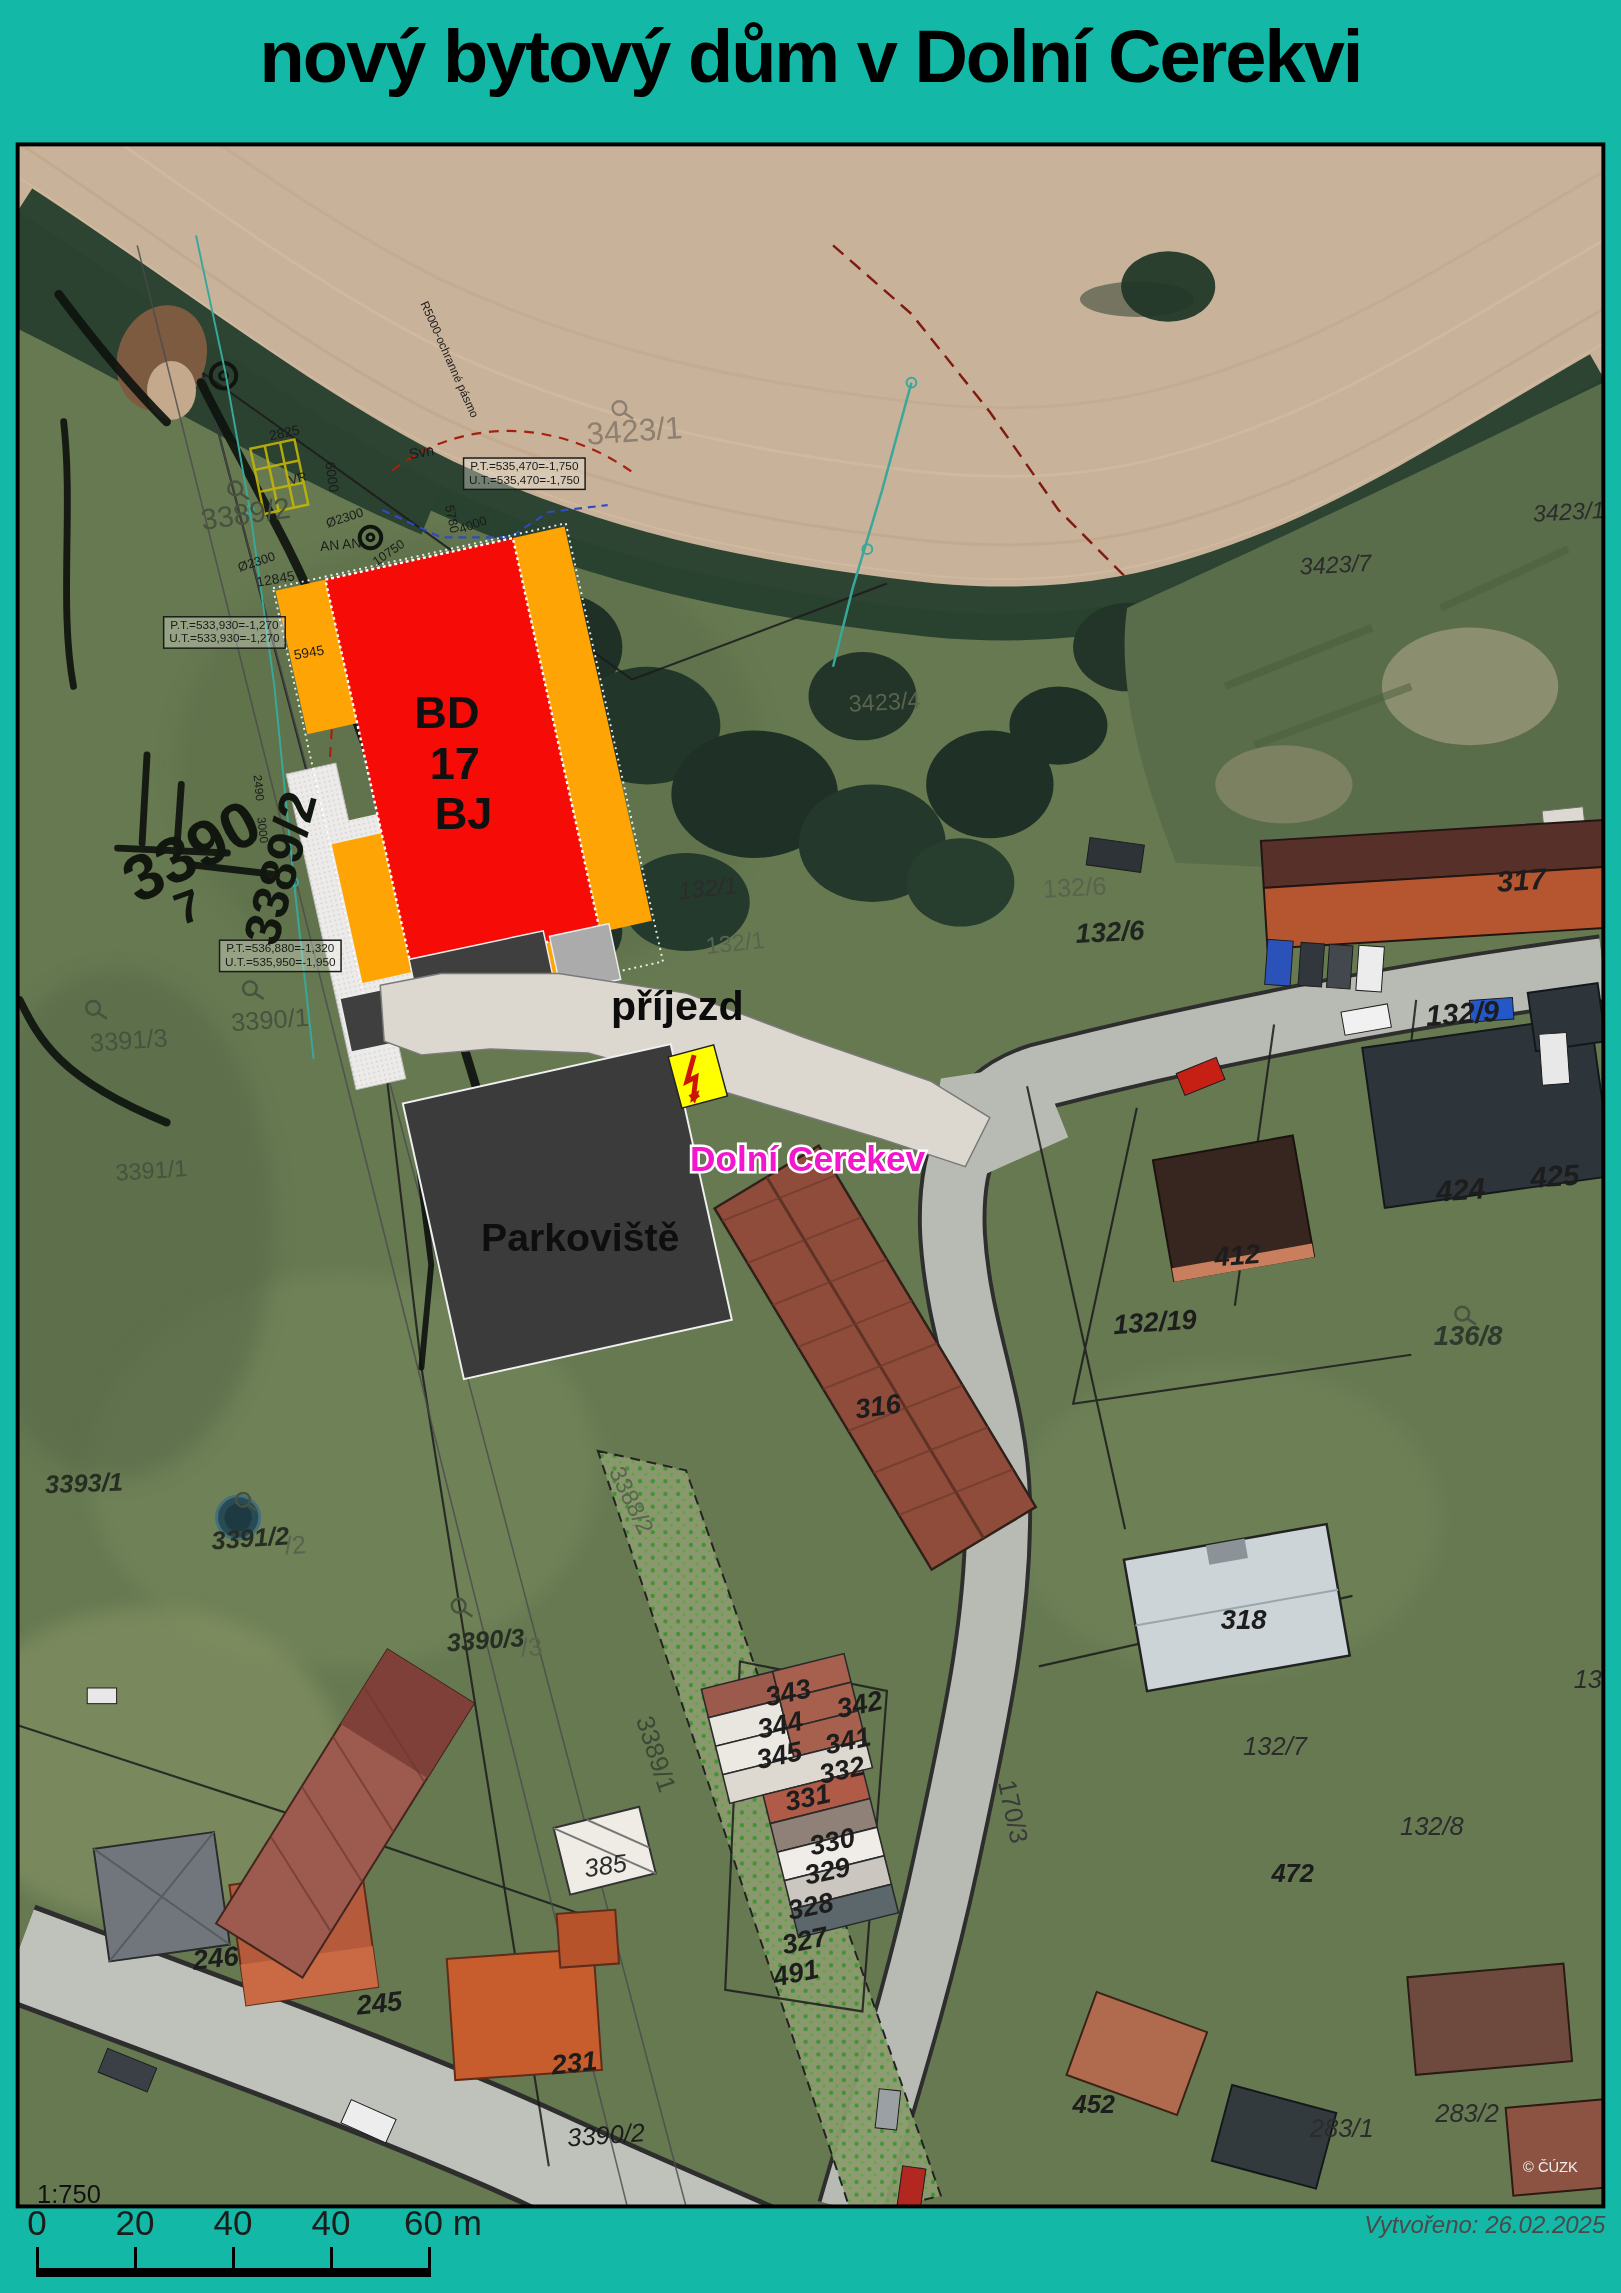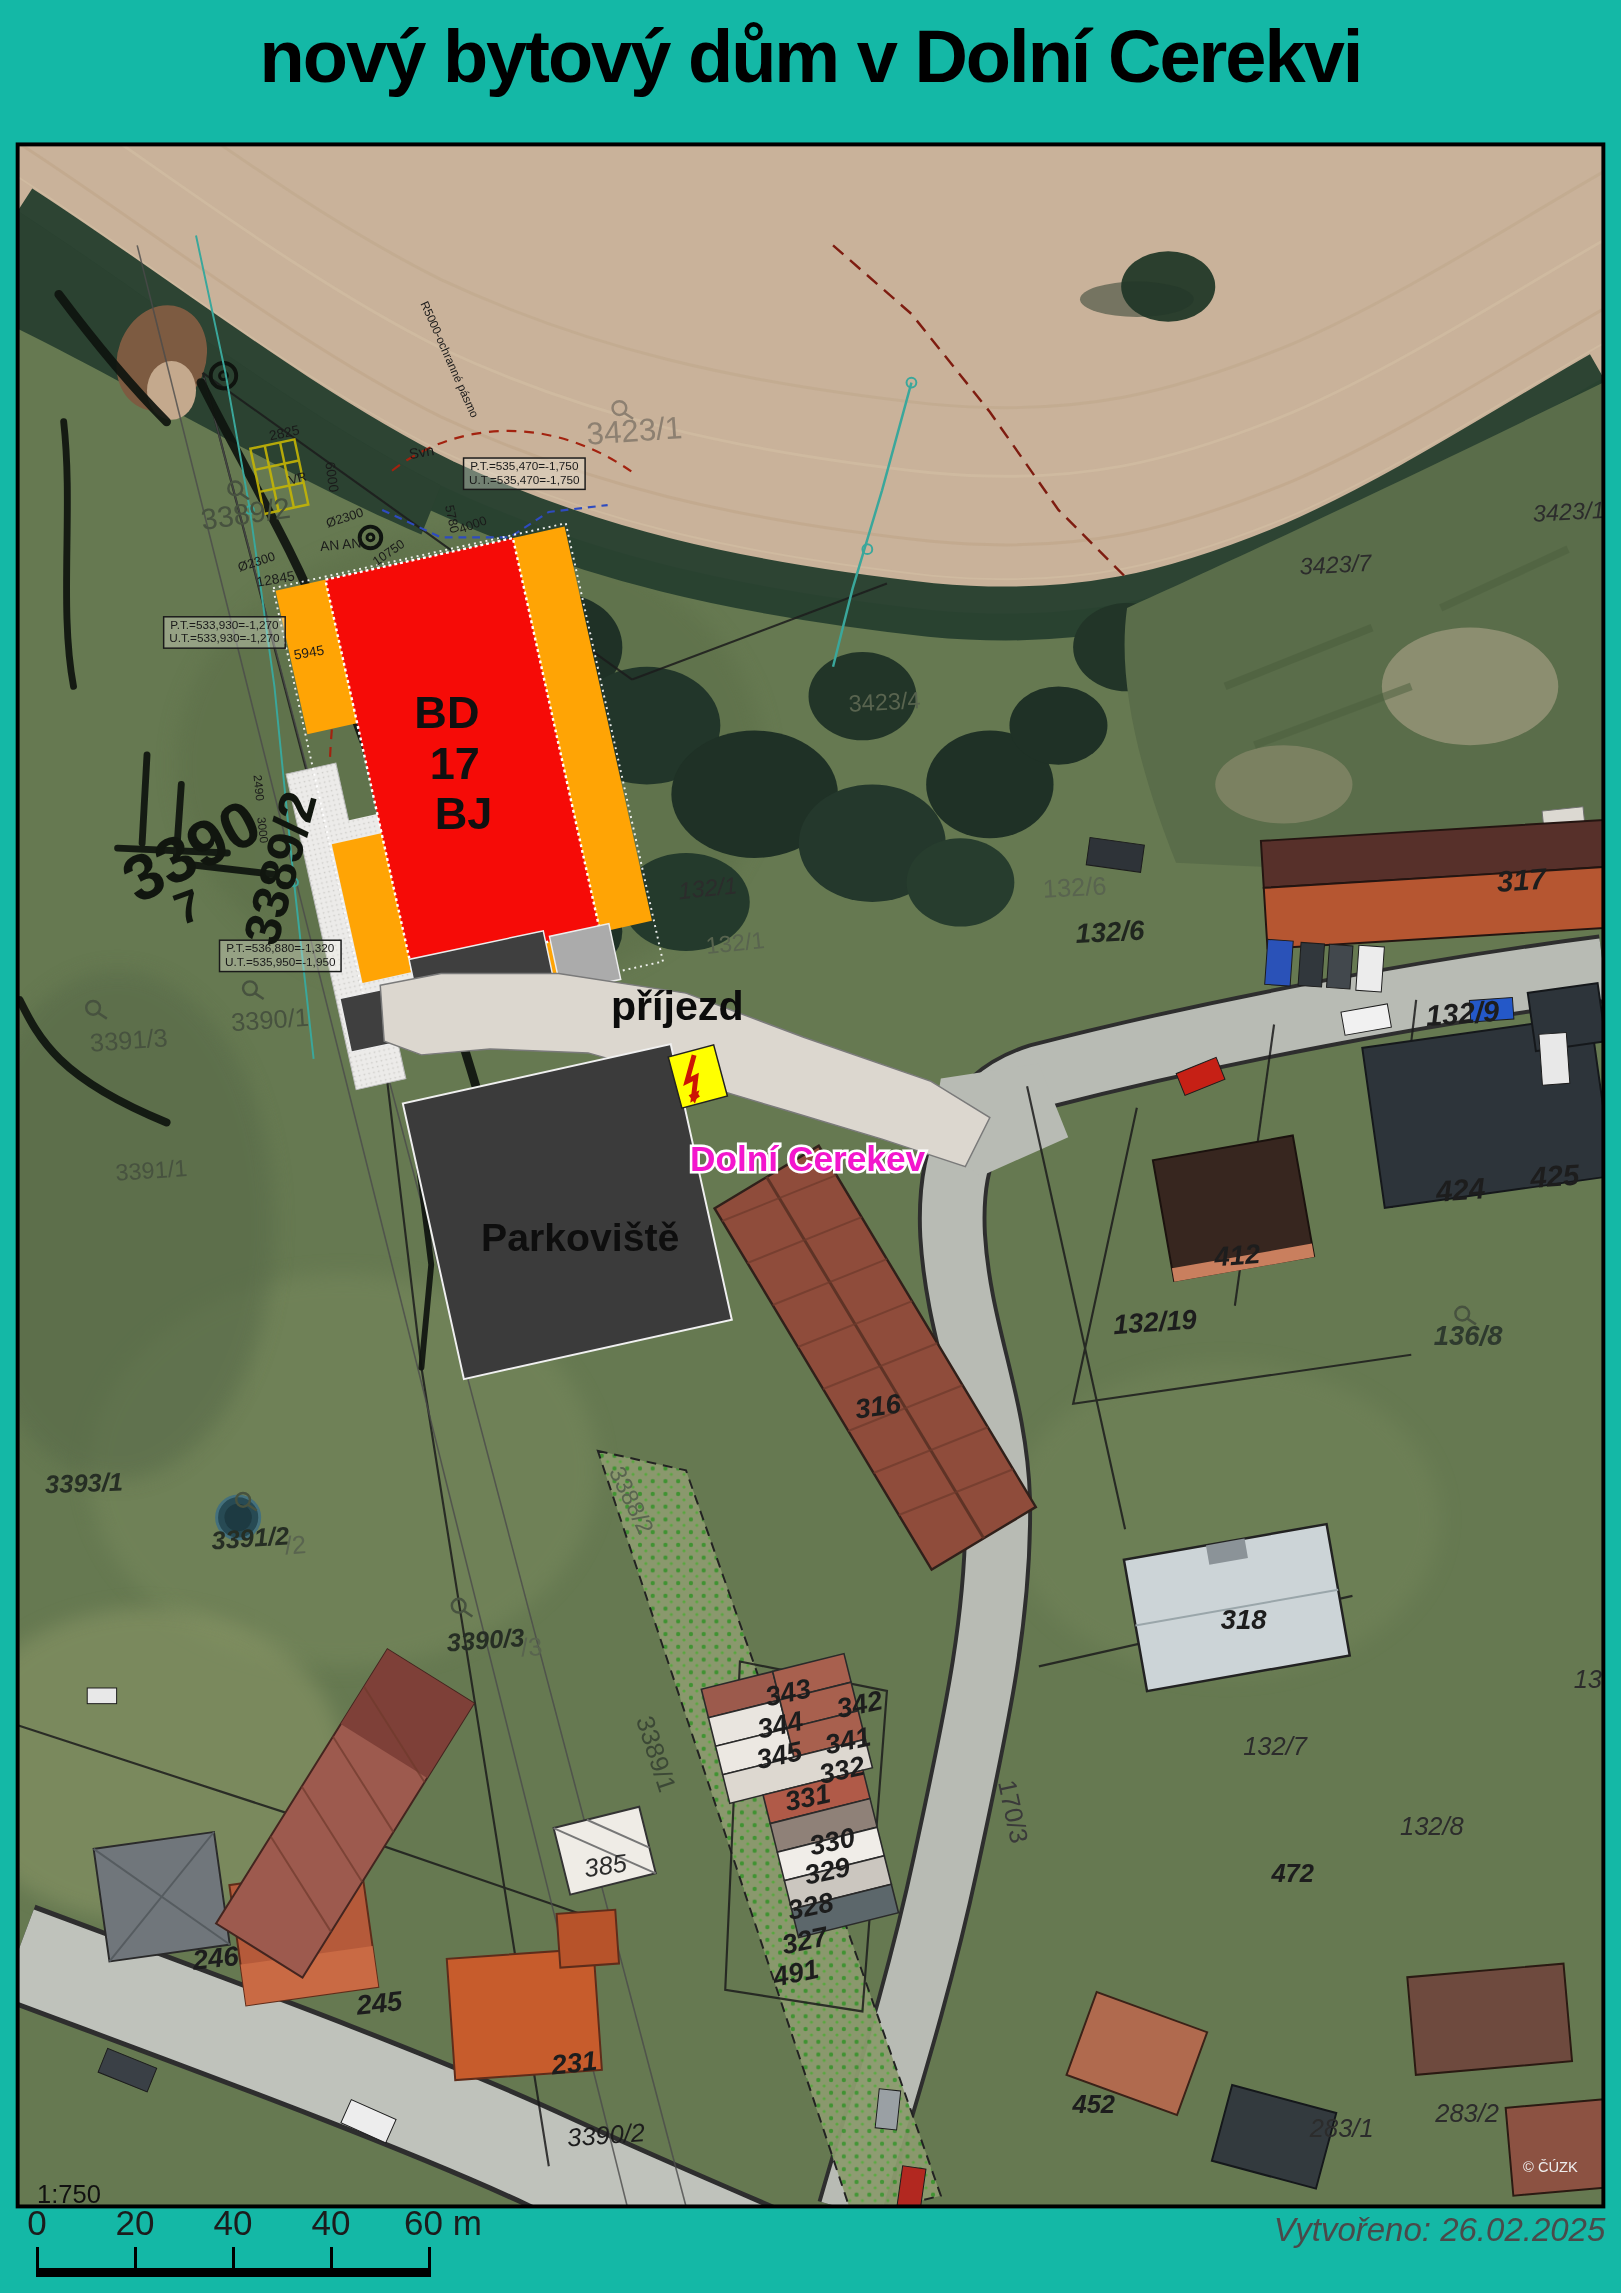--- a/index.html
+++ b/index.html
@@ -3,21 +3,21 @@
 <meta charset="utf-8">
 <style>
   html,body{margin:0;padding:0;background:#ffffff;}
   .page{position:relative;width:1621px;height:2294px;background:#14b8a6;overflow:hidden;
         font-family:"Liberation Sans",sans-serif;}
   h1.title{position:absolute;top:13.7px;left:0;width:100%;margin:0;text-align:center;
         font-size:74px;font-weight:bold;letter-spacing:-2px;color:#000;}
   svg.map{position:absolute;left:0;top:0;width:1621px;height:2294px;
         font-family:"Liberation Sans",sans-serif;}
   .scale-label{position:absolute;left:37px;top:2180px;font-size:25.5px;color:#111;}
-  .created{position:absolute;right:15.7px;top:2211px;font-size:33px;font-style:italic;color:#4a4a4a;}
+  .created{position:absolute;right:15.7px;top:2211px;font-size:24px;font-style:italic;color:#4a4a4a;}
   .tick-label{position:absolute;top:2203px;transform:translateX(-50%);font-size:35px;color:#1c1c1c;
         font-stretch:condensed;white-space:nowrap;}
   .tick{position:absolute;top:2247px;width:2.9px;height:23.5px;background:#000;}
   .bar{position:absolute;left:36px;top:2268px;width:395px;height:8.8px;background:#000;}
 </style>
 </head>
 <body>
 
 <div class="page">
 

